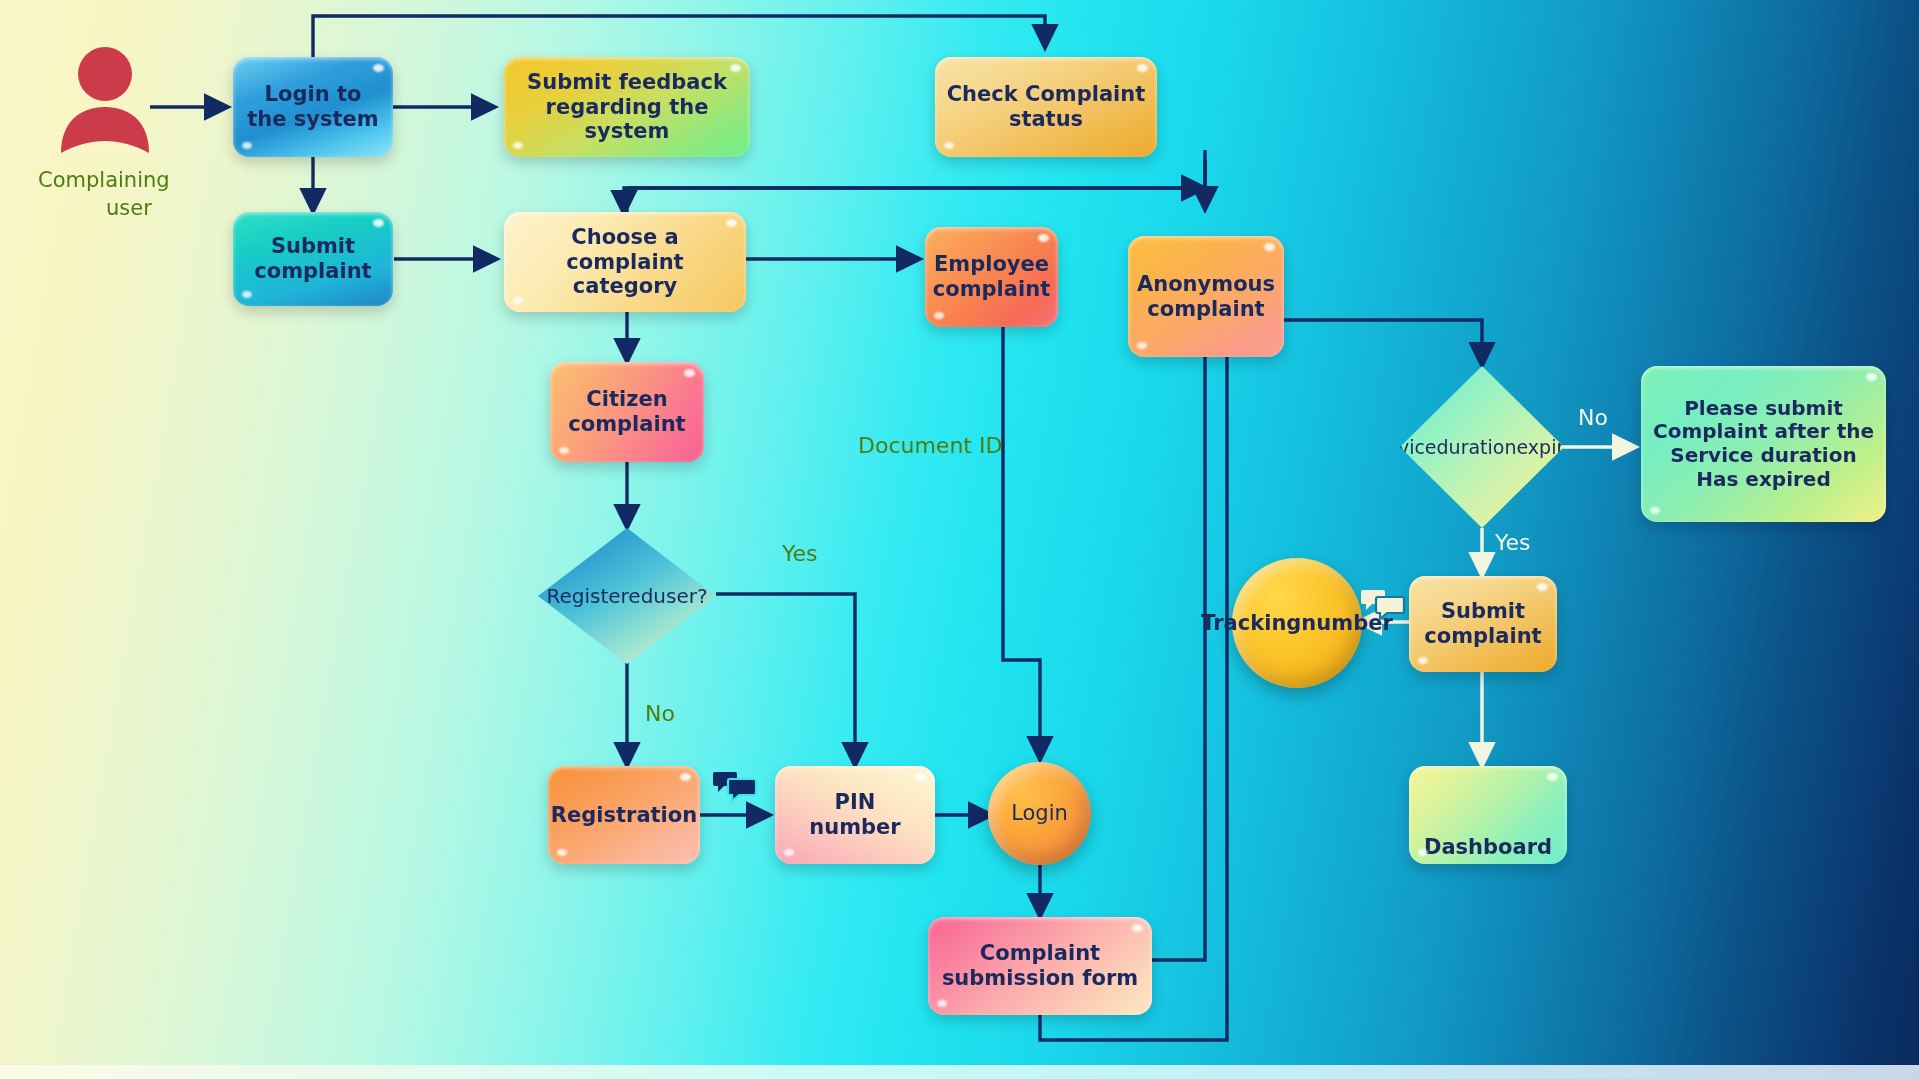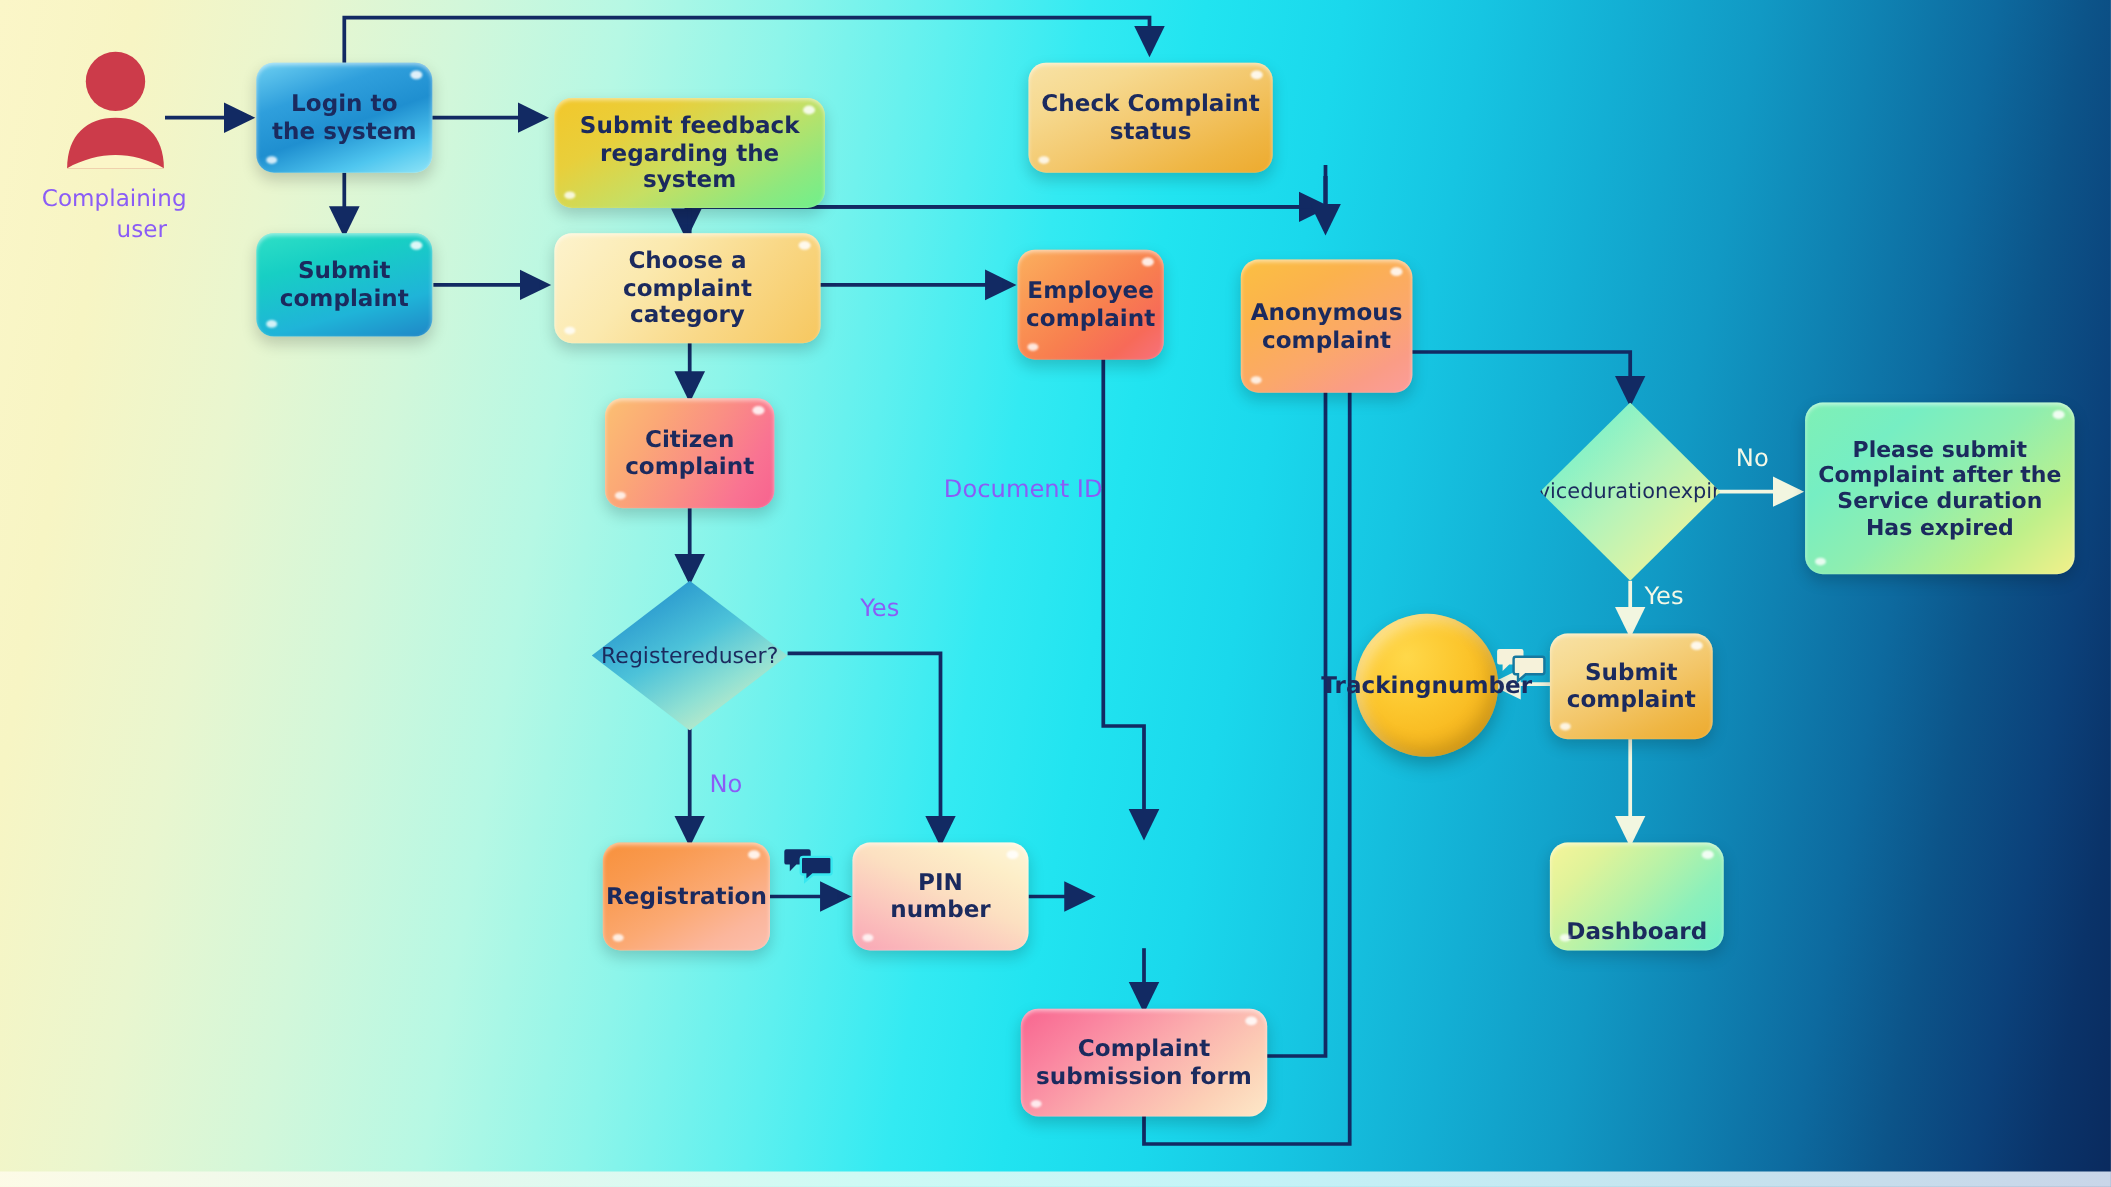--- a/index.html
+++ b/index.html
@@ -70,21 +70,21 @@
   .d-mint{background:linear-gradient(135deg,#7df0c0 0%,#8af2c6 25%,#b6f3b9 50%,#dcf3a4 75%,#f0f29a 100%);}
   
   .circle{
     position:absolute;border-radius:50%;
     display:flex;align-items:center;justify-content:center;text-align:center;
     color:#1b2a5e;font-size:21px;line-height:1.15;
     box-shadow:0 7px 16px rgba(0,0,0,.25), inset -6px -8px 16px rgba(0,0,0,.16), inset 6px 7px 14px rgba(255,255,255,.45);
   }
   
   .elabel{
-    position:absolute;color:#8b5cf6;font-size:22px;white-space:nowrap;
+    position:absolute;color:#4d7c0f;font-size:22px;white-space:nowrap;
   }
   .elabel.light{color:#f4f8e6;}
   
   .usericon{position:absolute;}
   .chat{position:absolute;}
   svg{display:block;overflow:visible;}
   #edges{position:absolute;left:0;top:0;width:1919px;height:1079px;pointer-events:none;}
 </style>
 </head>
 <body>
@@ -169,21 +169,21 @@
   <div class="elabel" style="left:38px;top:168px;font-size:21px;">Complaining</div>
   <div class="elabel" style="left:82px;top:196px;font-size:21px;margin-left:24px;">user</div>
 
   <div class="node c-blue gloss gloss2" style="left:233px;top:57px;width:160px;height:100px;">
     <span>
         <span class="lbl">Login to</span>
         <span class="lbl">the system</span>
       </span>
   </div>
 
-  <div class="node c-yelgreen gloss gloss2" style="left:504px;top:57px;width:246px;height:100px;margin-top:32px;">
+  <div class="node c-yelgreen gloss gloss2" style="left:504px;top:57px;width:246px;height:100px;">
     <span>
         <span class="lbl">Submit feedback</span>
         <span class="lbl">regarding the system</span>
       </span>
   </div>
 
   <div class="node c-gold gloss gloss2" style="left:935px;top:57px;width:222px;height:100px;">
     <span>
         <span class="lbl">Check Complaint</span>
         <span class="lbl">status</span>
@@ -235,20 +235,23 @@
       </span>
   </div>
 
   <div class="node c-palepink gloss gloss2" style="left:775px;top:766px;width:160px;height:98px;">
     <span>
         <span class="lbl">PIN</span>
         <span class="lbl">number</span>
       </span>
   </div>
 
+  <div class="circle c-circorng" style="left:988px;top:762px;width:103px;height:103px;">
+    <span><span class="lbl">Login</span></span>
+  </div>
 
   <div class="node c-pink gloss gloss2" style="left:928px;top:917px;width:224px;height:98px;">
     <span>
         <span class="lbl">Complaint</span>
         <span class="lbl">submission form</span>
       </span>
   </div>
 
   <div class="diamond d-mint" style="left:1400px;top:366px;width:164px;height:162px;font-size:19px;">
     <span><span class="lbl">Service</span><span class="lbl">duration</span><span class="lbl">expired?</span></span>

